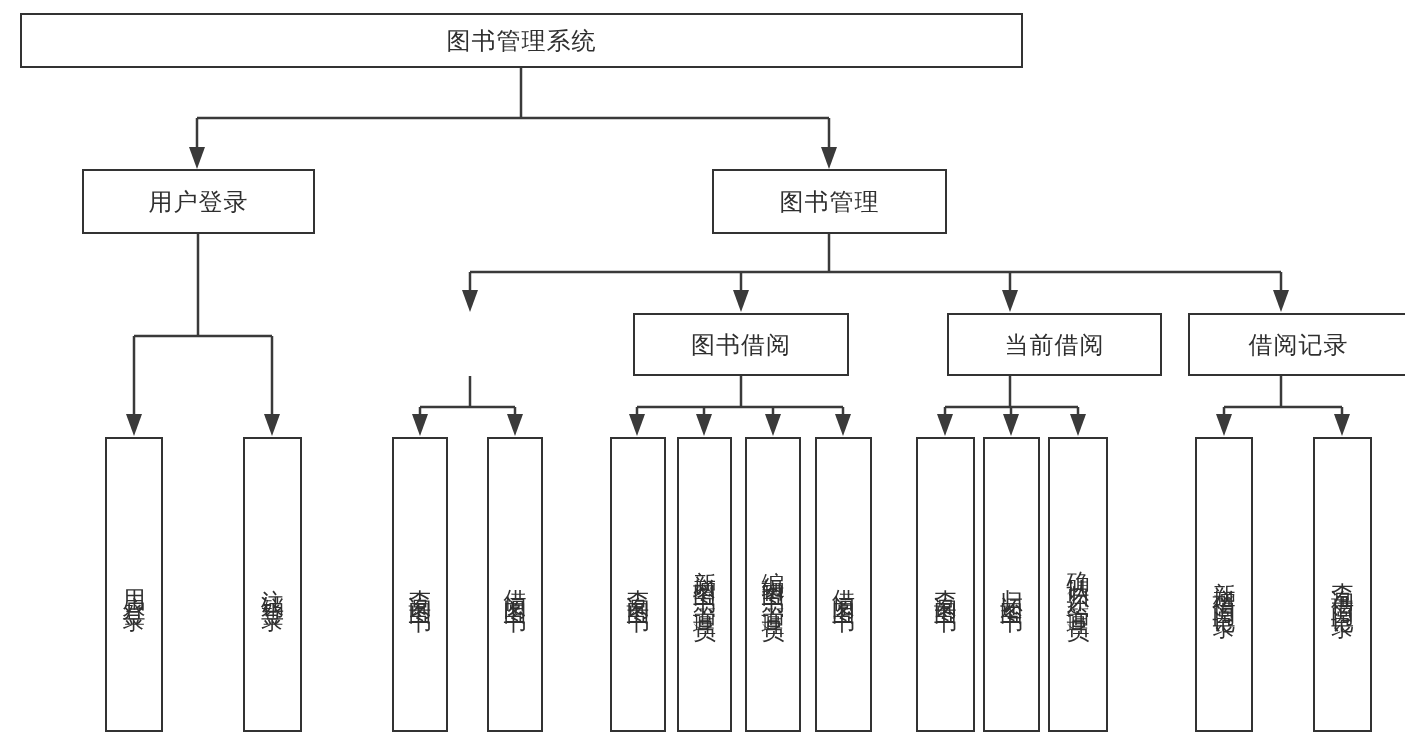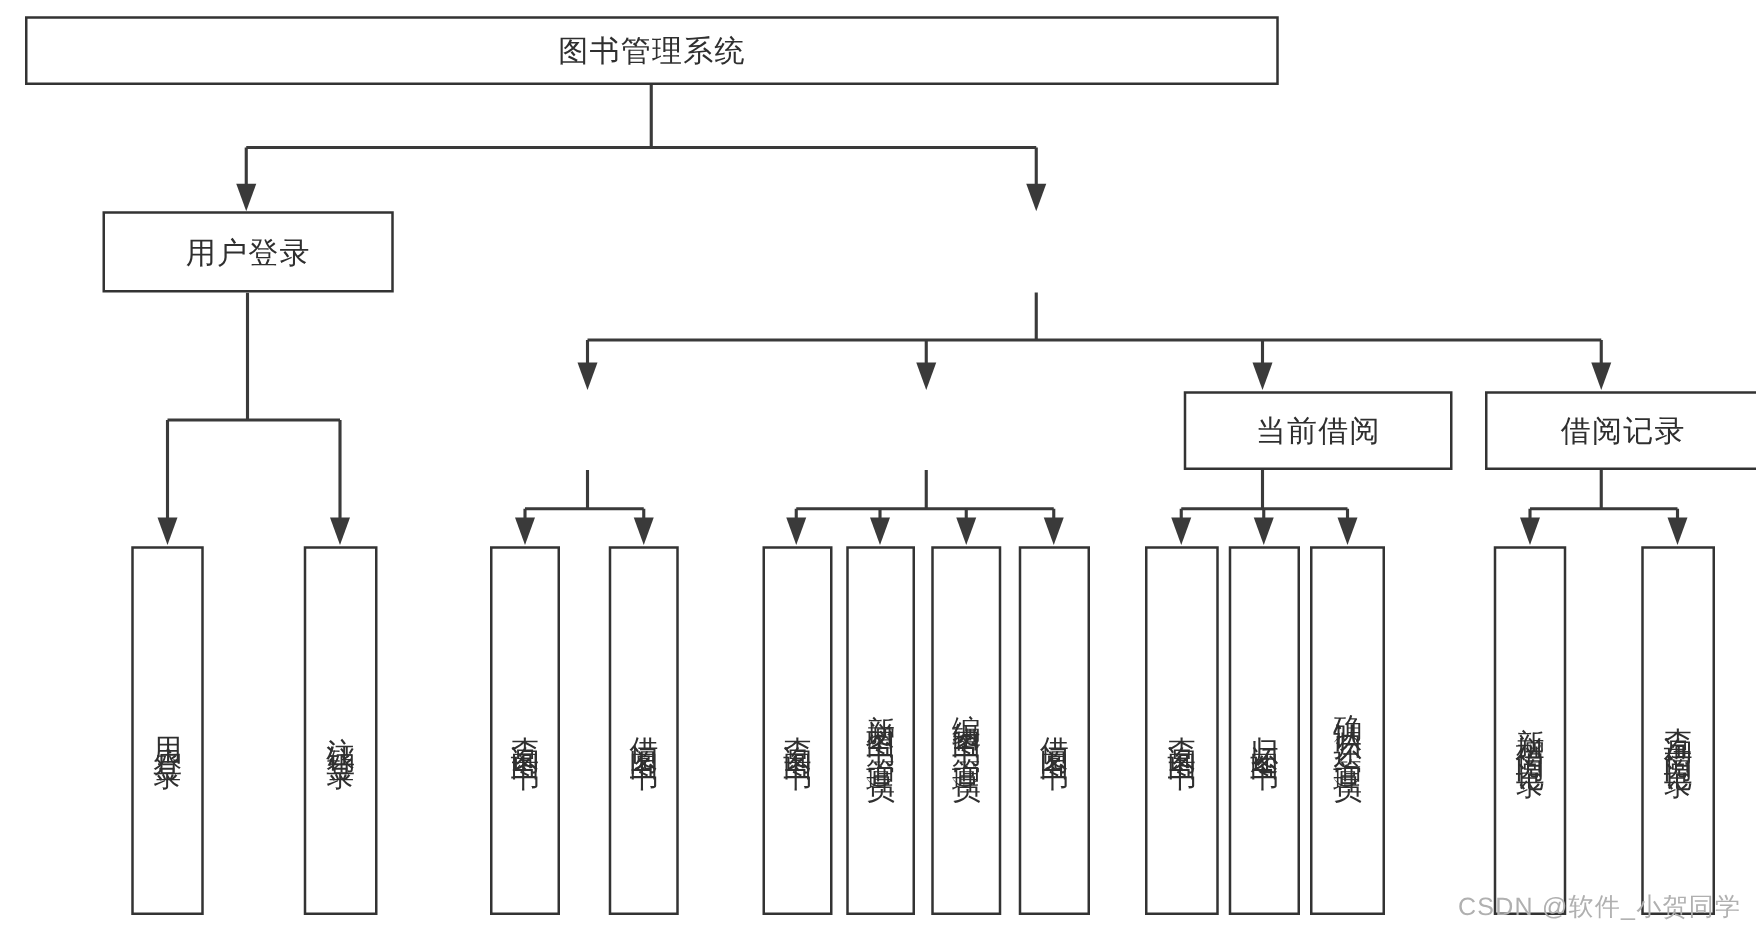--- a/index.html
+++ b/index.html
@@ -126,21 +126,23 @@
       <polygon points="1003,414 1019,414 1011,436"></polygon>
       <polygon points="1070,414 1086,414 1078,436"></polygon>
       <polygon points="1216,414 1232,414 1224,436"></polygon>
       <polygon points="1334,414 1350,414 1342,436"></polygon>
     </g>
   </svg>
 
   <div class="box h-box" style="left:20px; top:13px; width:1003px; height:55px;">图书管理系统</div>
 
   <div class="box h-box" style="left:82px; top:169px; width:233px; height:65px;">用户登录</div>
+  <div class="box h-box" style="left:712px; top:169px; width:235px; height:65px;">图书管理</div>
 
+  <div class="box h-box" style="left:633px; top:313px; width:216px; height:63px;">图书借阅</div>
   <div class="box h-box" style="left:903px; top:313px; width:215px; height:63px;margin-left:44px;">当前借阅</div>
   <div class="box h-box" style="left:1172px; top:313px; width:221px; height:63px;margin-left:16px;">借阅记录</div>
 
   <div class="box leaf" style="left:105px; width:58px;">用户登录</div>
   <div class="box leaf" style="left:243px; width:59px;">注销登录</div>
 
   <div class="box leaf" style="left:392px; width:56px;">查询图书</div>
   <div class="box leaf" style="left:487px; width:56px;">借阅图书</div>
 
   <div class="box leaf" style="left:610px; width:56px;">查询图书</div>
@@ -148,15 +150,14 @@
   <div class="box leaf" style="left:745px; width:56px;">编辑图书（管理员）</div>
   <div class="box leaf" style="left:815px; width:57px;">借阅图书</div>
 
   <div class="box leaf" style="left:916px; width:59px;">查询图书</div>
   <div class="box leaf" style="left:983px; width:57px;">归还图书</div>
   <div class="box leaf" style="left:1048px; width:60px;">确认归还（管理员）</div>
 
   <div class="box leaf" style="left:1195px; width:58px;">新增借阅记录</div>
   <div class="box leaf" style="left:1313px; width:59px;">查询借阅记录</div>
 
-  <div id="watermark">CSDN @软件_小贺同学</div>
 
 </div>
 
 </body></html>

